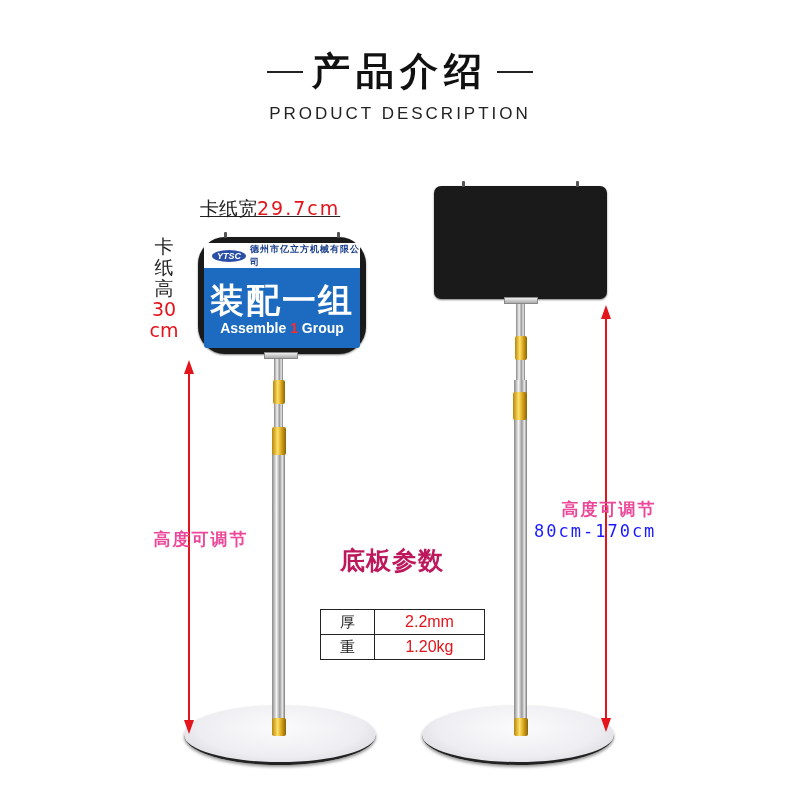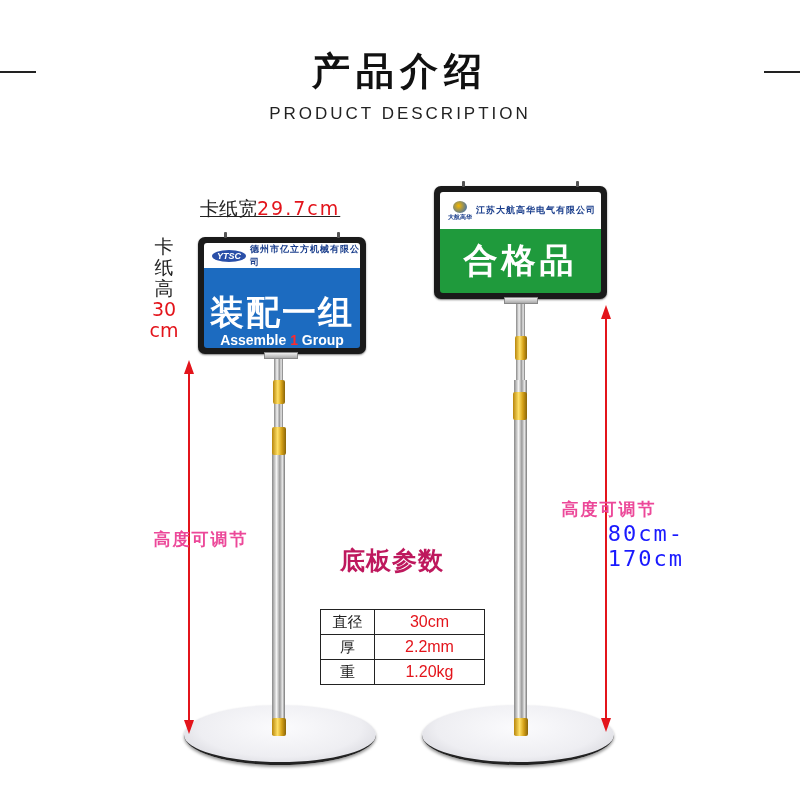--- a/index.html
+++ b/index.html
@@ -1,41 +1,41 @@
 <!DOCTYPE html>
 <html><head>
 <meta charset="utf-8">
 <style>
   * { margin:0; padding:0; box-sizing:border-box; }
   body { width:800px; height:800px; background:#ffffff; position:relative; overflow:hidden;
          font-family:"DejaVu Sans","Liberation Sans",sans-serif; }
   .abs { position:absolute; }
-  .title-row { left:0; top:46px; width:800px; display:flex; justify-content:space-between; align-items:center; gap:9px; }
+  .title-row { left:0; top:46px; width:800px; display:flex; justify-content:center; align-items:center; gap:9px; }
   .title-dash { width:36px; height:2px; background:#222; }
   .title-cn { font-size:38px; font-weight:bold; color:#111; letter-spacing:6px; }
   .subtitle { left:0; top:104px; width:800px; text-align:center; font-size:17px; letter-spacing:3px; color:#222;
               font-family:"Liberation Sans","DejaVu Sans",sans-serif; }
 
   .width-label { left:200px; top:196px; font-size:19px; color:#222;text-decoration:underline; }
   .width-label .val { color:#e3141b; letter-spacing:2px; }
   .height-label { left:144px; top:236px; width:40px; text-align:center; font-size:19px; line-height:21px; color:#222; }
   .height-label .red { color:#e3141b; }
 
   
   .sign { border-radius:7px; background:#1a1a1a; padding:6px; box-shadow:0 1px 2px rgba(0,0,0,.5); }
   .sign-inner { width:100%; height:100%; border-radius:3px; overflow:hidden; display:flex; flex-direction:column; }
   .sign-top { background:#fff; display:flex; align-items:center; gap:4px; padding-left:8px; }
   .sign-company { font-family:"DejaVu Serif",serif; font-size:9px; color:#1a3e8c; font-weight:bold; letter-spacing:1px; }
   .sign-body { flex:1; display:flex; flex-direction:column; align-items:center; justify-content:center; color:#fff; }
   .hook { position:absolute; width:3px; height:6px; background:#555; top:-5px; border-radius:1px; }
   .clamp { position:absolute; background:linear-gradient(#eee,#aaa); border:1px solid #888; height:7px; }
 
-  .left-sign { left:198px; top:237px; width:168px; height:117px; }
+  .left-sign { left:198px; top:237px; width:168px; height:117px;border-radius:27px; }
   .left-sign .sign-top { height:25px; }
-  .left-sign .sign-body { background:#1c6bc0;justify-content:flex-end; }
+  .left-sign .sign-body { background:#1c6bc0; }
   .left-sign .big { font-size:34px; font-weight:bold; letter-spacing:2px; line-height:40px; }
   .left-sign .en { font-size:14px; font-weight:bold; font-family:"Liberation Sans",sans-serif; }
   .left-sign .en .one { color:#ff2a2a; }
   .logo-ytsc { font-size:9px; font-style:italic; font-weight:bold; color:#fff; background:#2a4fa8; border-radius:50%;
                padding:1px 5px; font-family:"Liberation Sans",sans-serif; }
 
   .right-sign { left:434px; top:186px; width:173px; height:113px; }
   .right-sign .sign-top { height:37px; }
   .right-sign .sign-body { background:#1f9a3c; }
   .right-sign .big { font-size:34px; font-weight:bold; letter-spacing:4px; }
@@ -46,21 +46,21 @@
   .pole { background:linear-gradient(90deg,#888 0%,#f4f4f4 35%,#9a9a9a 60%,#e8e8e8 80%,#777 100%); }
   .gold { background:linear-gradient(90deg,#b8860b 0%,#ffe066 40%,#d4a017 70%,#8a6508 100%); border-radius:2px; }
   .base { border-radius:50%; background:radial-gradient(ellipse at 50% 40%,#fbfbfd 0%,#eeeef2 60%,#d8d8de 85%);
           border-bottom:3px solid #222; box-shadow:0 2px 3px rgba(0,0,0,.4); }
 
   .arrow-line { width:2px; background:#e3141b; }
   .arrow-up { width:0; height:0; border-left:5px solid transparent; border-right:5px solid transparent; border-bottom:14px solid #e3141b; }
   .arrow-down { width:0; height:0; border-left:5px solid transparent; border-right:5px solid transparent; border-top:14px solid #e3141b; }
 
   .adj-title { font-size:17px; font-weight:bold; color:#ec4899; letter-spacing:2px; text-align:center; }
-  .adj-range { font-size:22px; color:#1a1aff; letter-spacing:2px; text-align:right; font-family:"DejaVu Sans Mono",monospace; }
+  .adj-range { font-size:17px; color:#1a1aff; letter-spacing:2px; text-align:left; font-family:"DejaVu Sans Mono",monospace; }
 
   .param-title { left:340px; top:544px; font-size:25px; font-weight:bold; color:#be185d; letter-spacing:1px; }
   .param-table { left:320px; top:609px; border-collapse:collapse; }
   .param-table td { border:1.5px solid #222; height:25px; font-size:15px; text-align:center; }
   .param-table td.k { width:54px; color:#222; }
   .param-table td.v { width:110px; color:#e3141b; font-family:"Liberation Sans",sans-serif; font-size:16px; }
 </style>
 </head>
 <body>
 
@@ -119,51 +119,35 @@
 <div class="abs pole" style="left:514px;top:380px;width:13px;height:360px;"></div>
 <div class="abs gold" style="left:515px;top:336px;width:12px;height:24px;"></div>
 <div class="abs gold" style="left:513px;top:392px;width:14px;height:28px;"></div>
 <div class="abs base" style="left:422px;top:705px;width:192px;height:60px;"></div>
 <div class="abs pole" style="left:514px;top:700px;width:13px;height:35px;"></div>
 <div class="abs gold" style="left:514px;top:718px;width:14px;height:18px;"></div>
 
 <div class="abs sign right-sign">
   <div class="hook" style="left:28px;"></div>
   <div class="hook" style="right:28px;"></div>
-  <div class="sign-inner">
-    <div class="sign-top">
-      <div class="logo-dh">
-        <div class="mark"></div>
-        <span>大航高华</span>
-      </div>
-      <span class="sign-company">江苏大航高华电气有限公司</span>
-    </div>
-    <div class="sign-body">
-      <div class="big">合格品</div>
-    </div>
-  </div>
   <div class="clamp" style="left:70px;bottom:-5px;width:34px;"></div>
 </div>
 
 <div class="abs arrow-up" style="left:601px;top:305px;"></div>
 <div class="abs arrow-line" style="left:605px;top:317px;height:405px;"></div>
 <div class="abs arrow-down" style="left:601px;top:718px;"></div>
 
 <div class="abs" style="left:534px;top:498px;width:150px;">
   <div class="adj-title">高度可调节</div>
   <div class="adj-range">80cm-170cm</div>
 </div>
 
 <div class="abs param-title">底板参数</div>
 <table class="abs param-table">
   <tbody>
-      <tr>
-    <td class="k">直径</td>
-    <td class="v">30cm</td>
-  </tr>
   <tr>
     <td class="k">厚</td>
     <td class="v">2.2mm</td>
   </tr>
   <tr>
     <td class="k">重</td>
     <td class="v">1.20kg</td>
   </tr>
 </tbody>
   </table>

